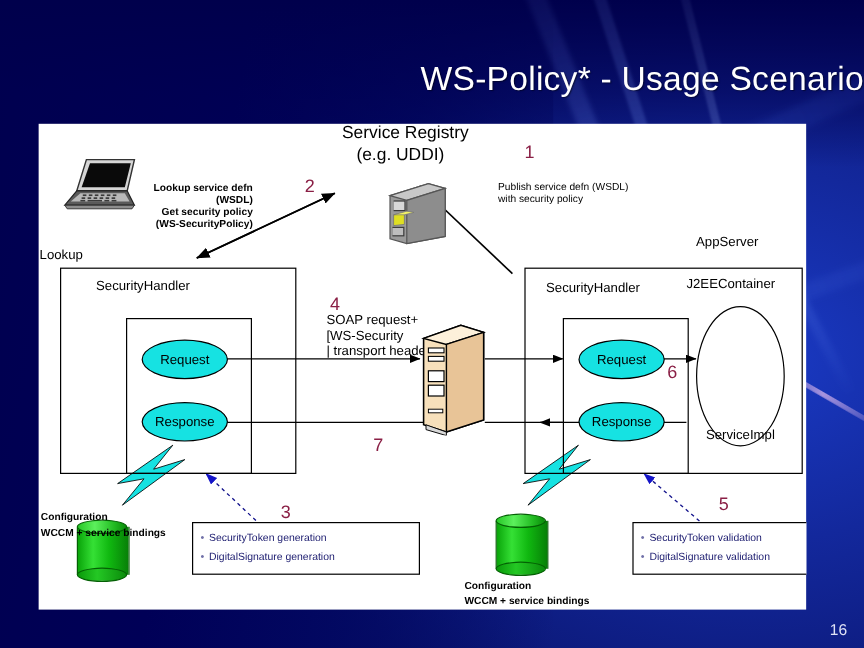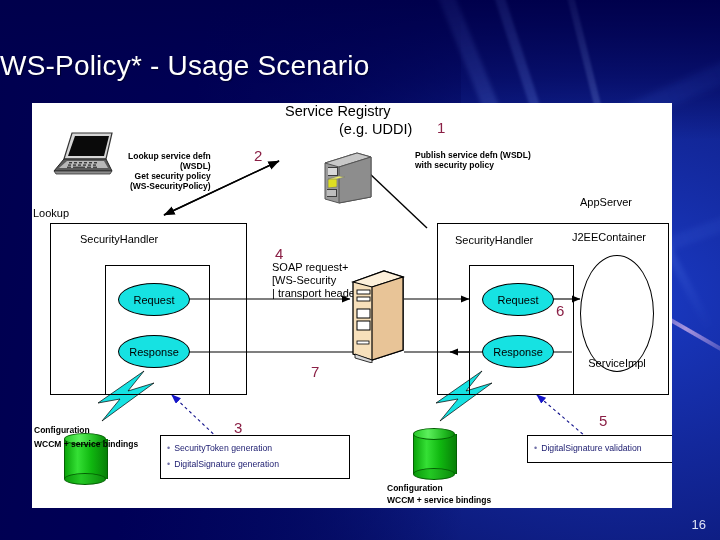--- a/index.html
+++ b/index.html
@@ -42,21 +42,21 @@
        transform:rotate(-20deg);filter:blur(2.5px);}
   .sw6{left:640px;top:300px;width:120px;height:4px;
        background:linear-gradient(90deg,rgba(190,150,220,0) 0%,rgba(215,180,235,0.75) 45%,rgba(190,150,220,0) 100%);
        transform:rotate(30deg);filter:blur(0.6px);}
   .sw7{left:620px;top:150px;width:200px;height:9px;
        background:linear-gradient(90deg,rgba(90,125,240,0) 0%,rgba(110,150,255,0.20) 50%,rgba(90,125,240,0) 100%);
        transform:rotate(62deg);filter:blur(2px);}
 
   
   #title{
-    position:absolute;left:0;top:50px;width:720px;text-align:left;
+    position:absolute;left:0;top:50px;width:720px;text-align:right;
     color:#ffffff;font-size:28px;letter-spacing:0.2px;
     text-shadow:1px 1px 1px rgba(0,0,0,0.45);
   }
   #canvas-clip{position:absolute;left:32px;top:103px;width:640px;height:457px;overflow:hidden;}
 
   .lbl{position:absolute;color:#000;white-space:pre;line-height:1.18;}
   .lbl-sm{font-size:8.5px;font-weight:bold;}
   .lbl-md{font-size:11px;}
   .lbl-lg{font-size:14.5px;}
   .num{position:absolute;color:#8a1f45;font-size:15px;}
@@ -154,21 +154,21 @@
       <path class="dash" d="M190,339 L140,292" marker-end="url(#ahb)"></path>
 
       <path class="dash" d="M560,339 L505,292" marker-end="url(#ahb)"></path>
 
       <polygon class="bolt" points="66,300 112,268 96,288 122,280 70,318 88,296"></polygon>
 
       <polygon class="bolt" points="404,300 450,268 434,288 460,280 408,318 426,296"></polygon>
     </svg>
 
     <div class="lbl lbl-lg" style="left:253px;top:0px;">Service Registry</div>
-    <div class="lbl lbl-lg" style="left:265px;top:18px;margin-left:42px;">(e.g. UDDI)</div>
+    <div class="lbl lbl-lg" style="left:265px;top:18px;">(e.g. UDDI)</div>
 
     <div style="position:absolute;left:287px;top:44px;width:56px;height:58px;">
       <svg width="56" height="58" viewBox="0 0 56 58">
         <polygon points="6,16 38,6 52,10 52,50 20,56 6,52" fill="#9a9a9a" stroke="#555" stroke-width="1"></polygon>
         <polygon points="6,16 38,6 52,10 20,20" fill="#c8c8c8" stroke="#555" stroke-width="1"></polygon>
         <polygon points="20,20 52,10 52,50 20,56" fill="#8d8d8d" stroke="#555" stroke-width="1"></polygon>
         <rect x="9" y="20" width="10" height="9" fill="#3a3a3a"></rect>
         <rect x="9" y="21" width="9" height="7" fill="#d8d8d8"></rect>
         <polygon points="9,32 18,30 18,40 9,41" fill="#dfdf22" stroke="#777" stroke-width="0.7"></polygon>
         <polygon points="9,32 20,29 26,30 18,32" fill="#f2f268" stroke="#777" stroke-width="0.6"></polygon>
@@ -182,21 +182,21 @@
     <div class="num" style="left:202px;top:316px;">3</div>
     <div class="num" style="left:243px;top:142px;">4</div>
     <div class="num" style="left:567px;top:309px;">5</div>
     <div class="num" style="left:524px;top:199px;">6</div>
     <div class="num" style="left:279px;top:260px;">7</div>
 
     <div class="lbl lbl-sm" style="left:96px;top:48px;text-align:right;">Lookup service defn
 (WSDL)
 Get security policy
 (WS-SecurityPolicy)</div>
-    <div class="lbl lbl-sm" style="left:383px;top:47px;font-weight:bold;">Publish service defn (WSDL)
+    <div class="lbl lbl-sm" style="left:383px;top:47px;font-weight:normal;">Publish service defn (WSDL)
 with security policy</div>
     <div class="lbl lbl-md" style="left:240px;top:158px;">SOAP request+
 [WS-Security
 | transport header]</div>
 
     <div style="position:absolute;left:18px;top:28px;width:68px;height:48px;">
       <svg width="68" height="48" viewBox="0 0 68 48">
         <polygon points="22,2 62,2 56,28 14,28" fill="#d6d6d6" stroke="#333" stroke-width="1.2"></polygon>
         <polygon points="25,5 59,5 54,25 18,25" fill="#0a0a0a"></polygon>
         <polygon points="14,28 56,28 62,40 4,40" fill="#5a5a5a" stroke="#222" stroke-width="1"></polygon>
@@ -274,19 +274,20 @@
 
     <div class="cyl" style="left:381px;top:325px;width:42px;height:52px;">
       <div class="body"></div>
         <div class="bot"></div>
         <div class="top"></div>
     </div>
     <div class="lbl lbl-sm" style="left:355px;top:380px;">Configuration</div>
     <div class="lbl lbl-sm" style="left:355px;top:392px;">WCCM + service bindings</div>
 
     <div class="bullets" style="left:495px;top:332px;width:176px;">
+      <div>SecurityToken validation</div>
       <div>DigitalSignature validation</div>
     </div>
 
   </div>
 </div>
 
 <div id="slideno">16</div>
 
 </body></html>

